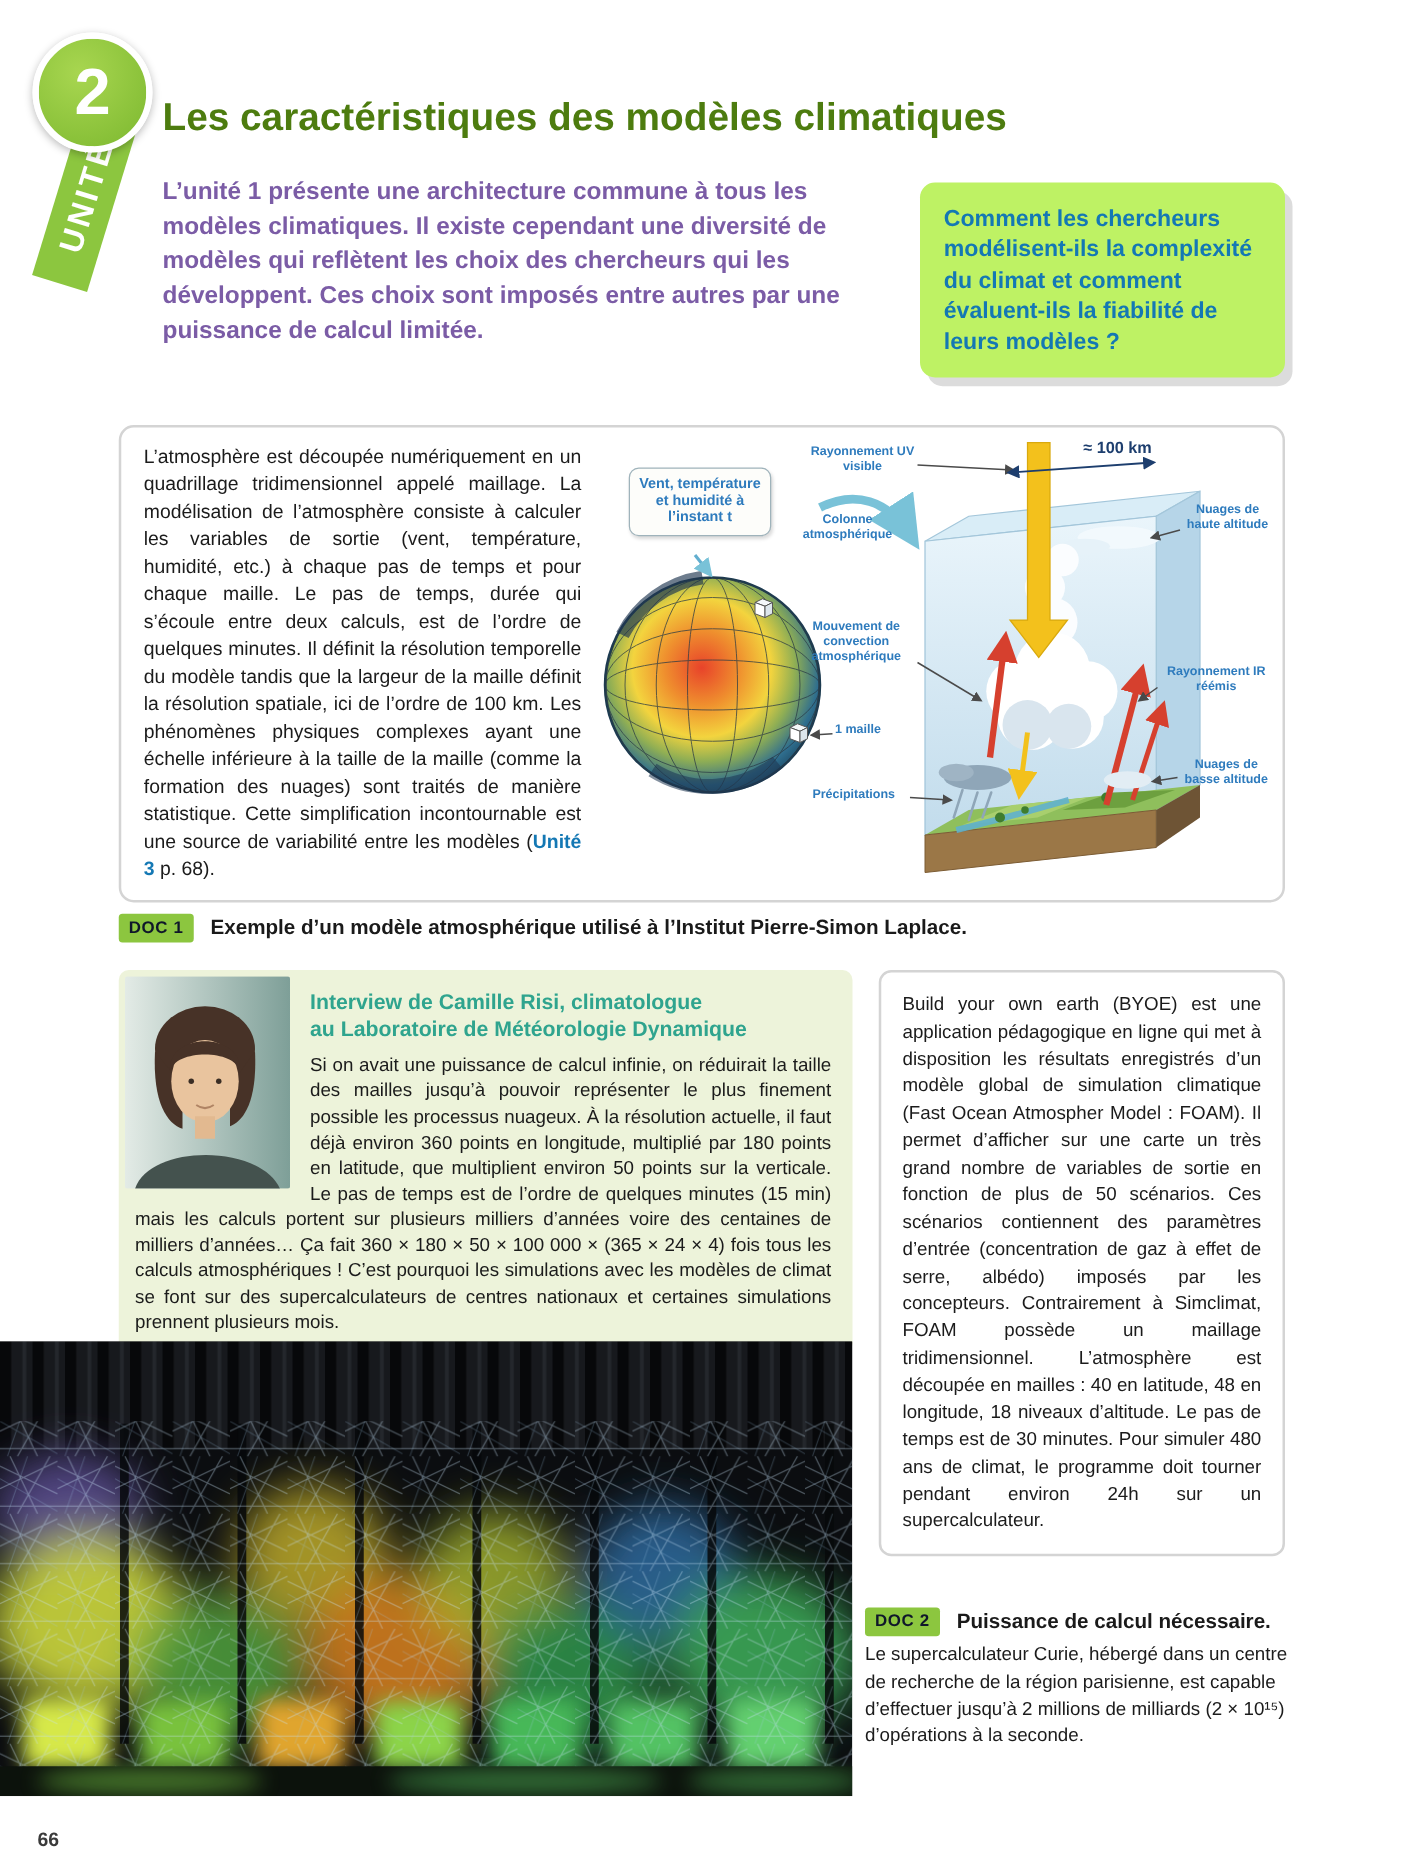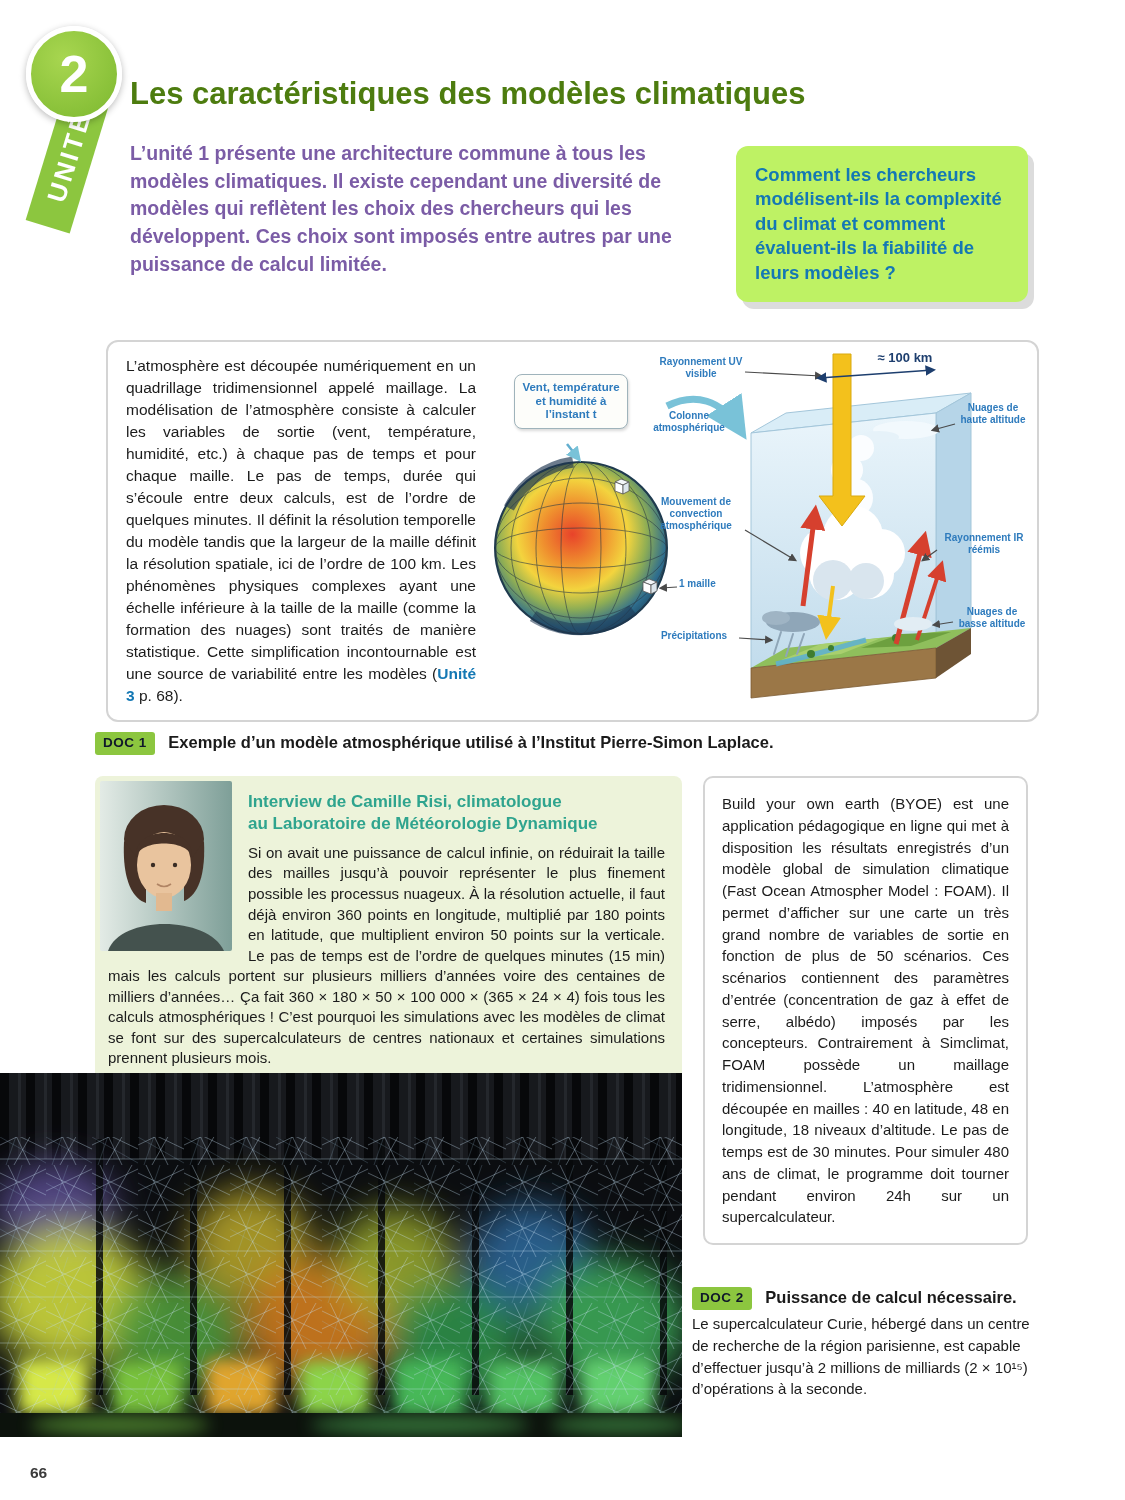--- a/index.html
+++ b/index.html
@@ -21,21 +21,21 @@
     color:#4d7c0f; font-size:31px; font-weight:700; }
   .intro { position:absolute; left:130px; top:140px; width:592px;
     color:#7b5ca6; font-size:19.5px; font-weight:700; line-height:1.42; }
   .question-box { position:absolute; left:736px; top:146px; width:292px;
     background:#bef264; border-radius:12px; padding:17px 19px;
     box-shadow:6px 7px 0 #dcdcdc;
     color:#1478b4; font-size:18.5px; font-weight:700; line-height:1.32; }
 
   
   .doc1-box { position:absolute; left:95px; top:340px; width:933px; height:382px;
-    background:#fff; border:2px solid #d4d4d4; border-radius:12px;margin-left:11px; }
+    background:#fff; border:2px solid #d4d4d4; border-radius:12px; }
   .doc1-text { position:absolute; left:18px; top:13px; width:350px;
     font-size:15.5px; line-height:1.42; text-align:justify; color:#1b1b1b; }
   .doc1-text a { color:#1478b4; font-weight:700; text-decoration:none; cursor:pointer; }
 
   .diagram { position:absolute; left:373px; top:6px; width:552px; height:366px; }
   .diagram svg.scene { position:absolute; left:0; top:0; }
   .dlbl { position:absolute; color:#2e7bbd; font-weight:700; font-size:10px;
     line-height:1.18; text-align:center; }
   .lbl-caption { left:33px; top:26px; width:114px; background:#fdfdfa;
     border:1px solid #9fb3bb; border-radius:8px; padding:6px 5px;

